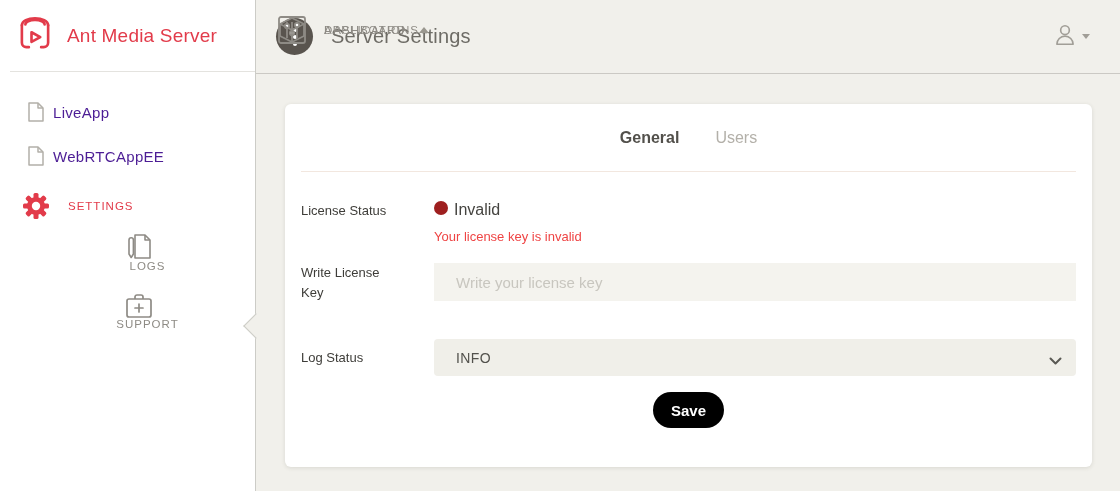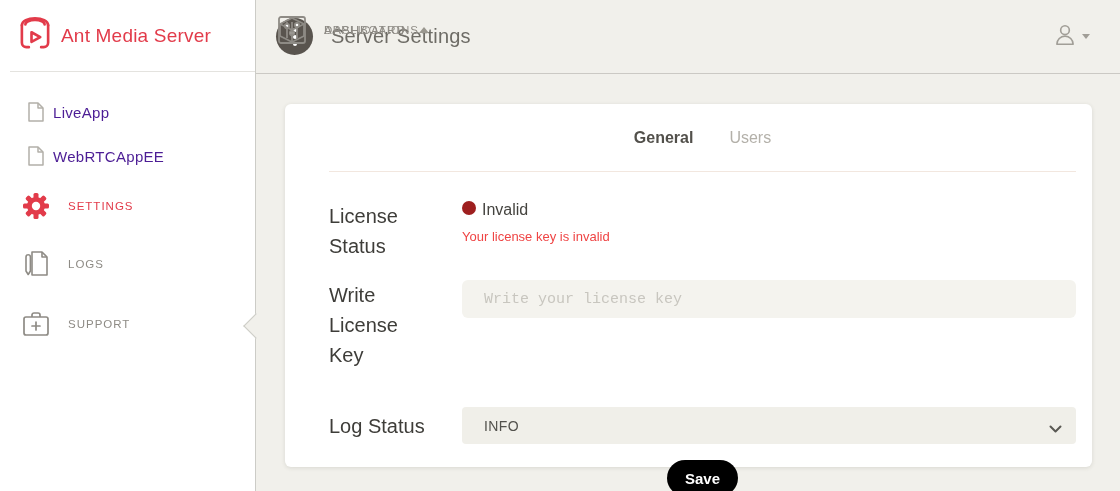--- a/index.html
+++ b/index.html
@@ -16,34 +16,34 @@
     width: 256px; background: #ffffff;
     border-right: 1px solid #ccccc7;
     z-index: 2;
   }
   .logo-row {
     height: 71px; display: flex; align-items: center;
     padding-left: 14px; cursor: pointer;
   }
   .logo-row svg { flex: 0 0 auto; }
   .brand-name {
-    margin-left: 5px; font-size: 19px; font-weight: 500;
+    margin-left: 11px; font-size: 19px; font-weight: 500;
     color: #e23b4a; letter-spacing: 0.2px;
   }
   .logo-divider { height: 1px; background: #e4e3df; margin-left: 10px; }
 
   .nav { padding-top: 18px; }
   .nav-item {
     display: flex; align-items: center;
     padding-left: 22px; cursor: pointer;
   }
   .nav-item.main { height: 60px; }
   .nav-item.sub  { height: 44px; padding-left: 28px; }
   .nav-item.settings { height: 56px; }
-  .nav-item.logs, .nav-item.support { height: 60px; }
+  .nav-item.logs, .nav-item.support { height: 60px; flex-direction: column; }
   .nav-icon { width: 28px; display: flex; justify-content: center; align-items: center; }
   .nav-item.sub .nav-icon { width: 16px; }
   .nav-label {
     margin-left: 18px; font-size: 11.5px; letter-spacing: 1px;
     color: #8e8b85; font-weight: 500;
   }
   .nav-item.sub .nav-label {
     margin-left: 9px; font-size: 15px; letter-spacing: 0.3px;
     color: #4c1d95; font-weight: 400;
   }
@@ -89,51 +89,50 @@
     width: 0; height: 0;
     border-left: 4px solid transparent; border-right: 4px solid transparent;
     border-top: 5px solid #a19e97;
   }
 
   
   .card {
     margin: 30px 28px 0 29px; width: 807px; height: 363px;
     background: #ffffff; border-radius: 6px;
     box-shadow: 0 1px 4px rgba(70,68,60,0.14);
-    padding-left: 28px;
   }
   .tabs-row {
     height: 67px; display: flex; align-items: center; justify-content: center;
     gap: 36px;
   }
   .tab { font-size: 16px; cursor: pointer; background: none; border: none;
     font-family: inherit; }
   .tab.active { color: #52504b; font-weight: 700; }
   .tab.inactive { color: #b3b0a9; font-weight: 400; }
   .tabs-divider { height: 1px; background: #f2e7df; margin: 0 16px; }
 
   .form { padding: 29px 16px 0 16px; }
   .form-row { display: flex; }
   .label-col { width: 133px; flex: 0 0 133px; }
-  .form-label { font-size: 20px; font-weight: 500; color: #3e3d39; line-height: 1.5; display: inline-block; }
+  .form-label { font-size: 13px; font-weight: 500; color: #3e3d39; line-height: 1.5; display: inline-block; }
   .label-license { max-width: 125px; }
   .label-submit  { max-width: 86px; }
   .value-col { flex: 1; }
 
   .row-license { margin-bottom: 19px; }
   .status-line { display: flex; }
   .status-dot { width: 14px; height: 14px; border-radius: 50%; background: #9e1f1f; }
   .status-value { margin-left: 6px; font-size: 16px; color: #454440; }
   .status-desc { margin-top: 10px; font-size: 13px; color: #ef4444; }
 
   .row-submit { margin-bottom: 37px; }
   .license-input {
     width: 100%; height: 38px; background: #f4f3ee;
-    border: none; border-radius: 6px; padding: 0 22px;
-    font-family: Liberation Mono, monospace; font-size: 15px; color: #15803d; outline: none;
+    border: none; border-radius: 0; padding: 0 22px;
+    font-family: Liberation Sans, sans-serif; font-size: 15px; color: #15803d; outline: none;
   }
   .license-input::placeholder { color: #c8c6bf; }
 
   .row-log { margin-bottom: 16px; align-items: center; }
   .select-wrap { position: relative; width: 100%; text-align: center; }
   .log-select {
     width: 100%; height: 37px; background: #f0efe9;
     border-radius: 4px; display: flex; align-items: center;
     padding: 0 22px; font-size: 14px; color: #52514c;
     letter-spacing: 0.4px; cursor: pointer;

